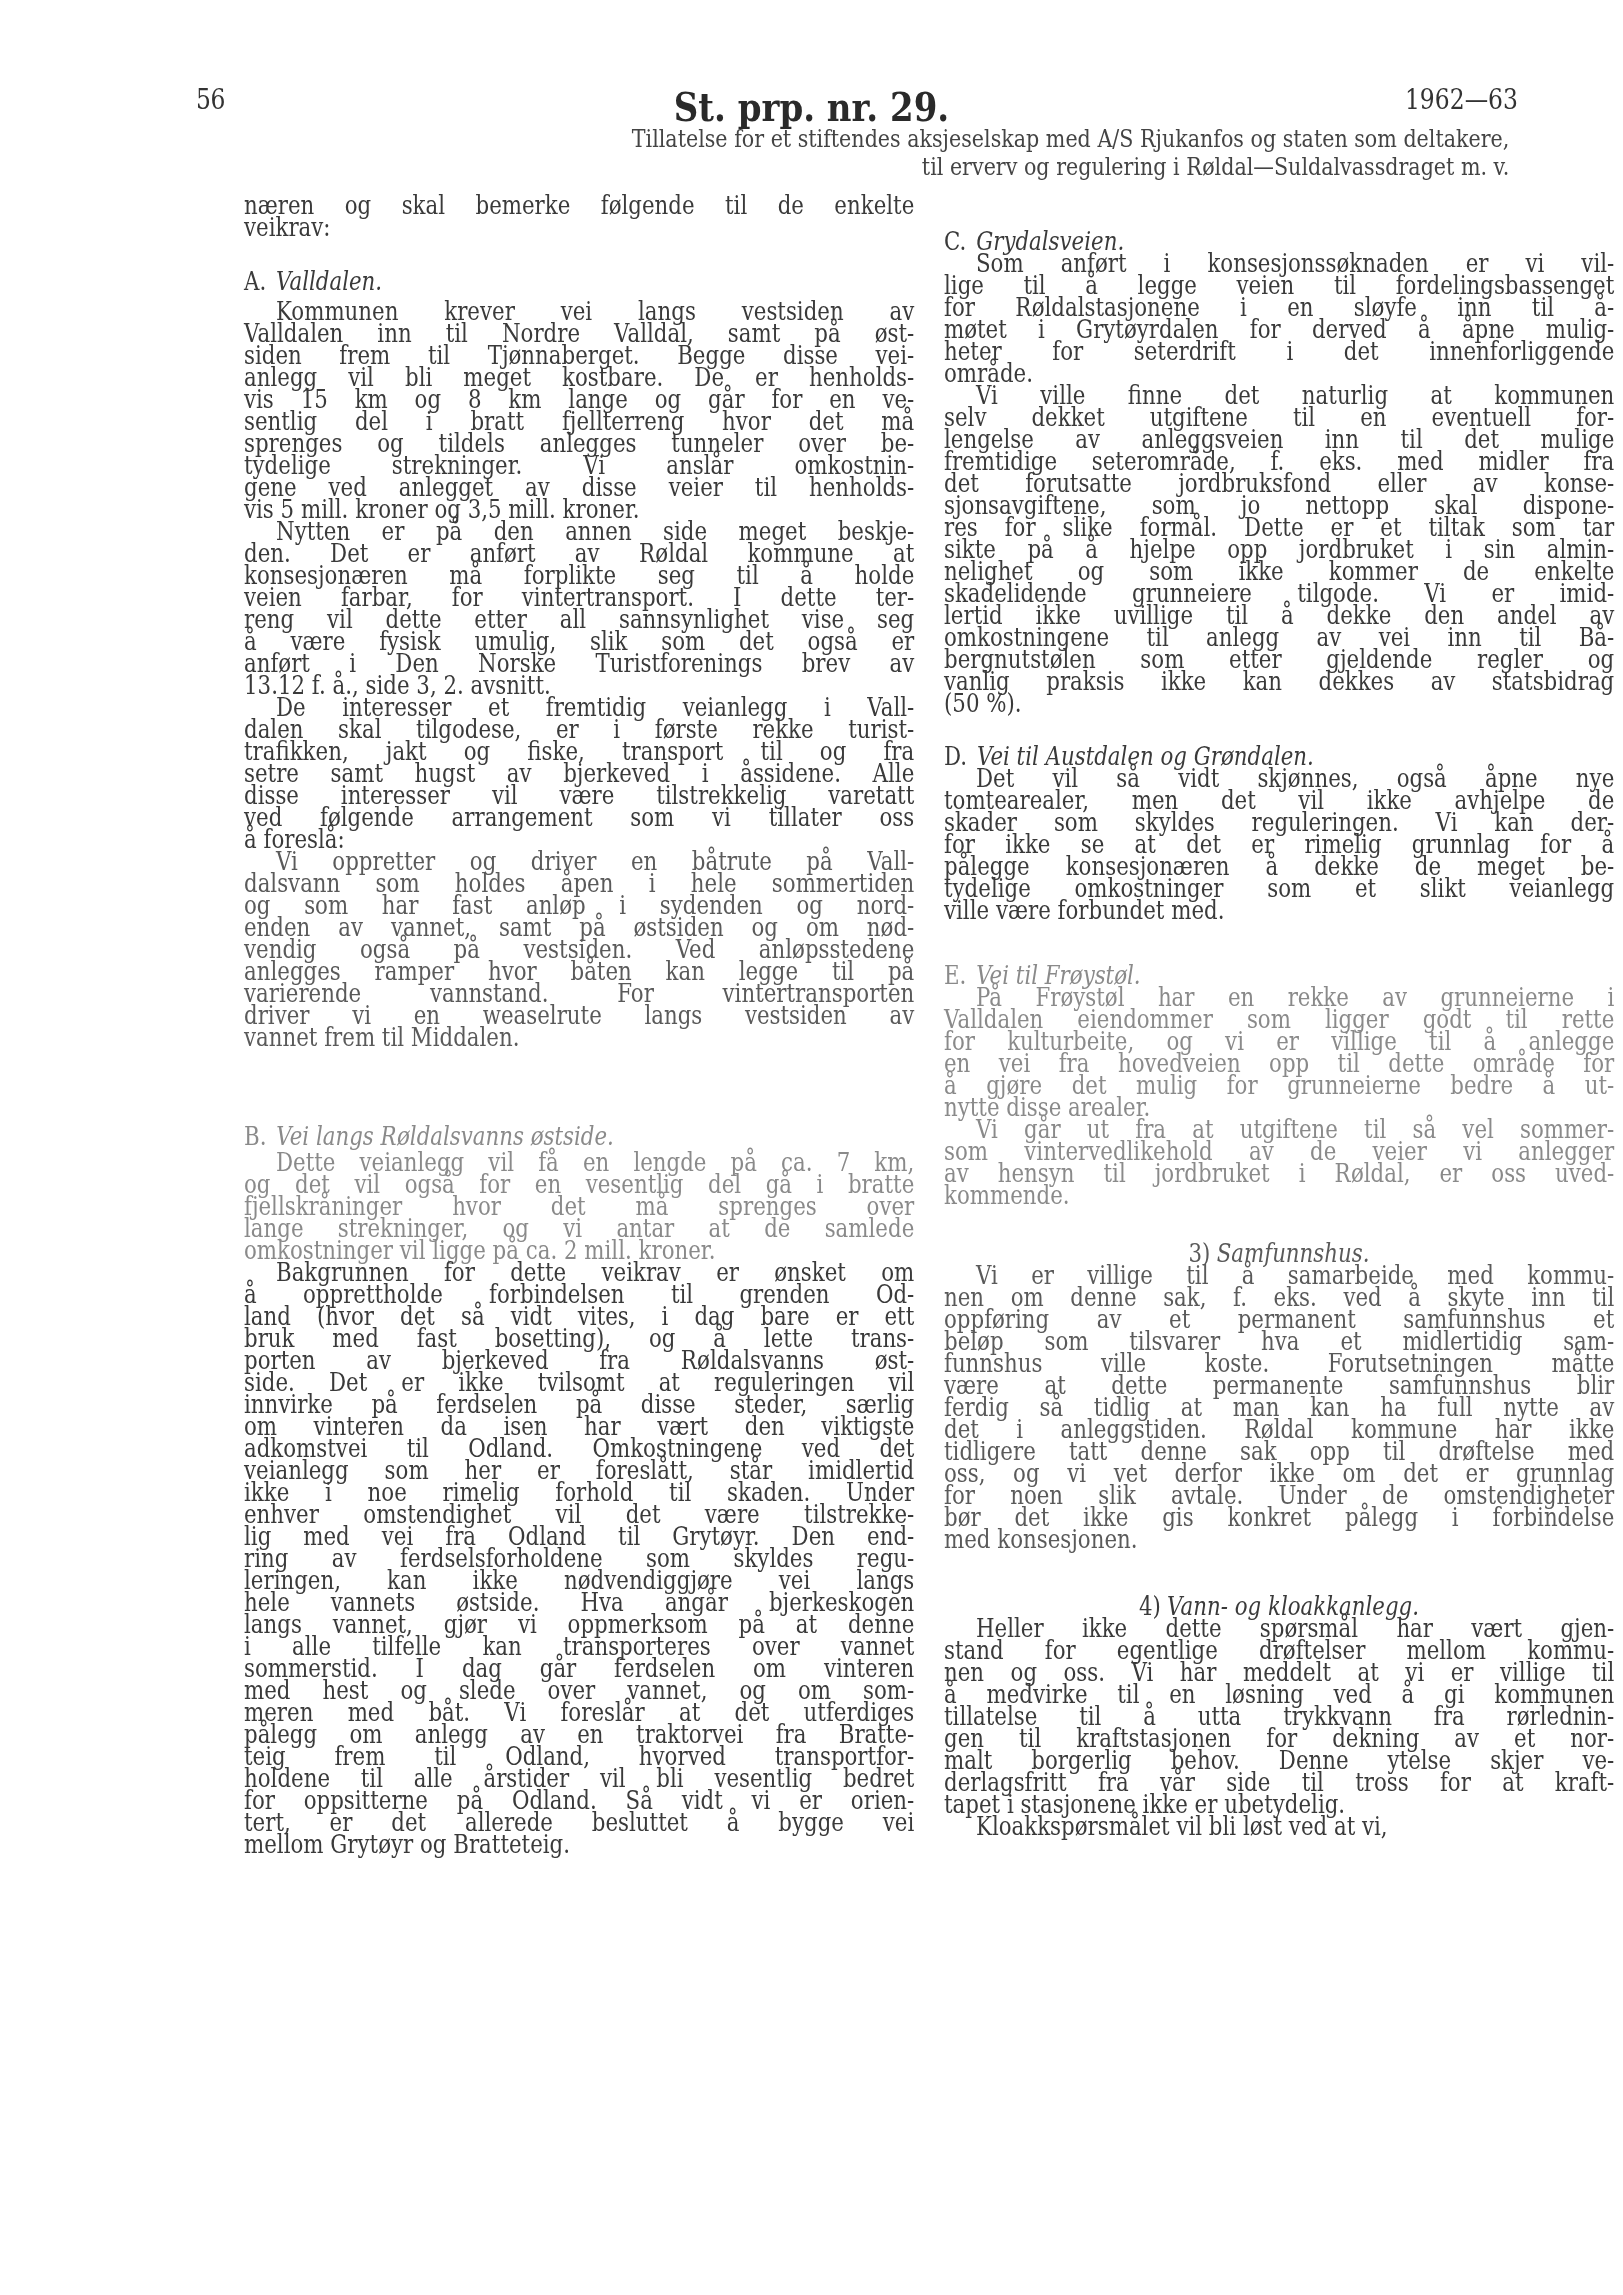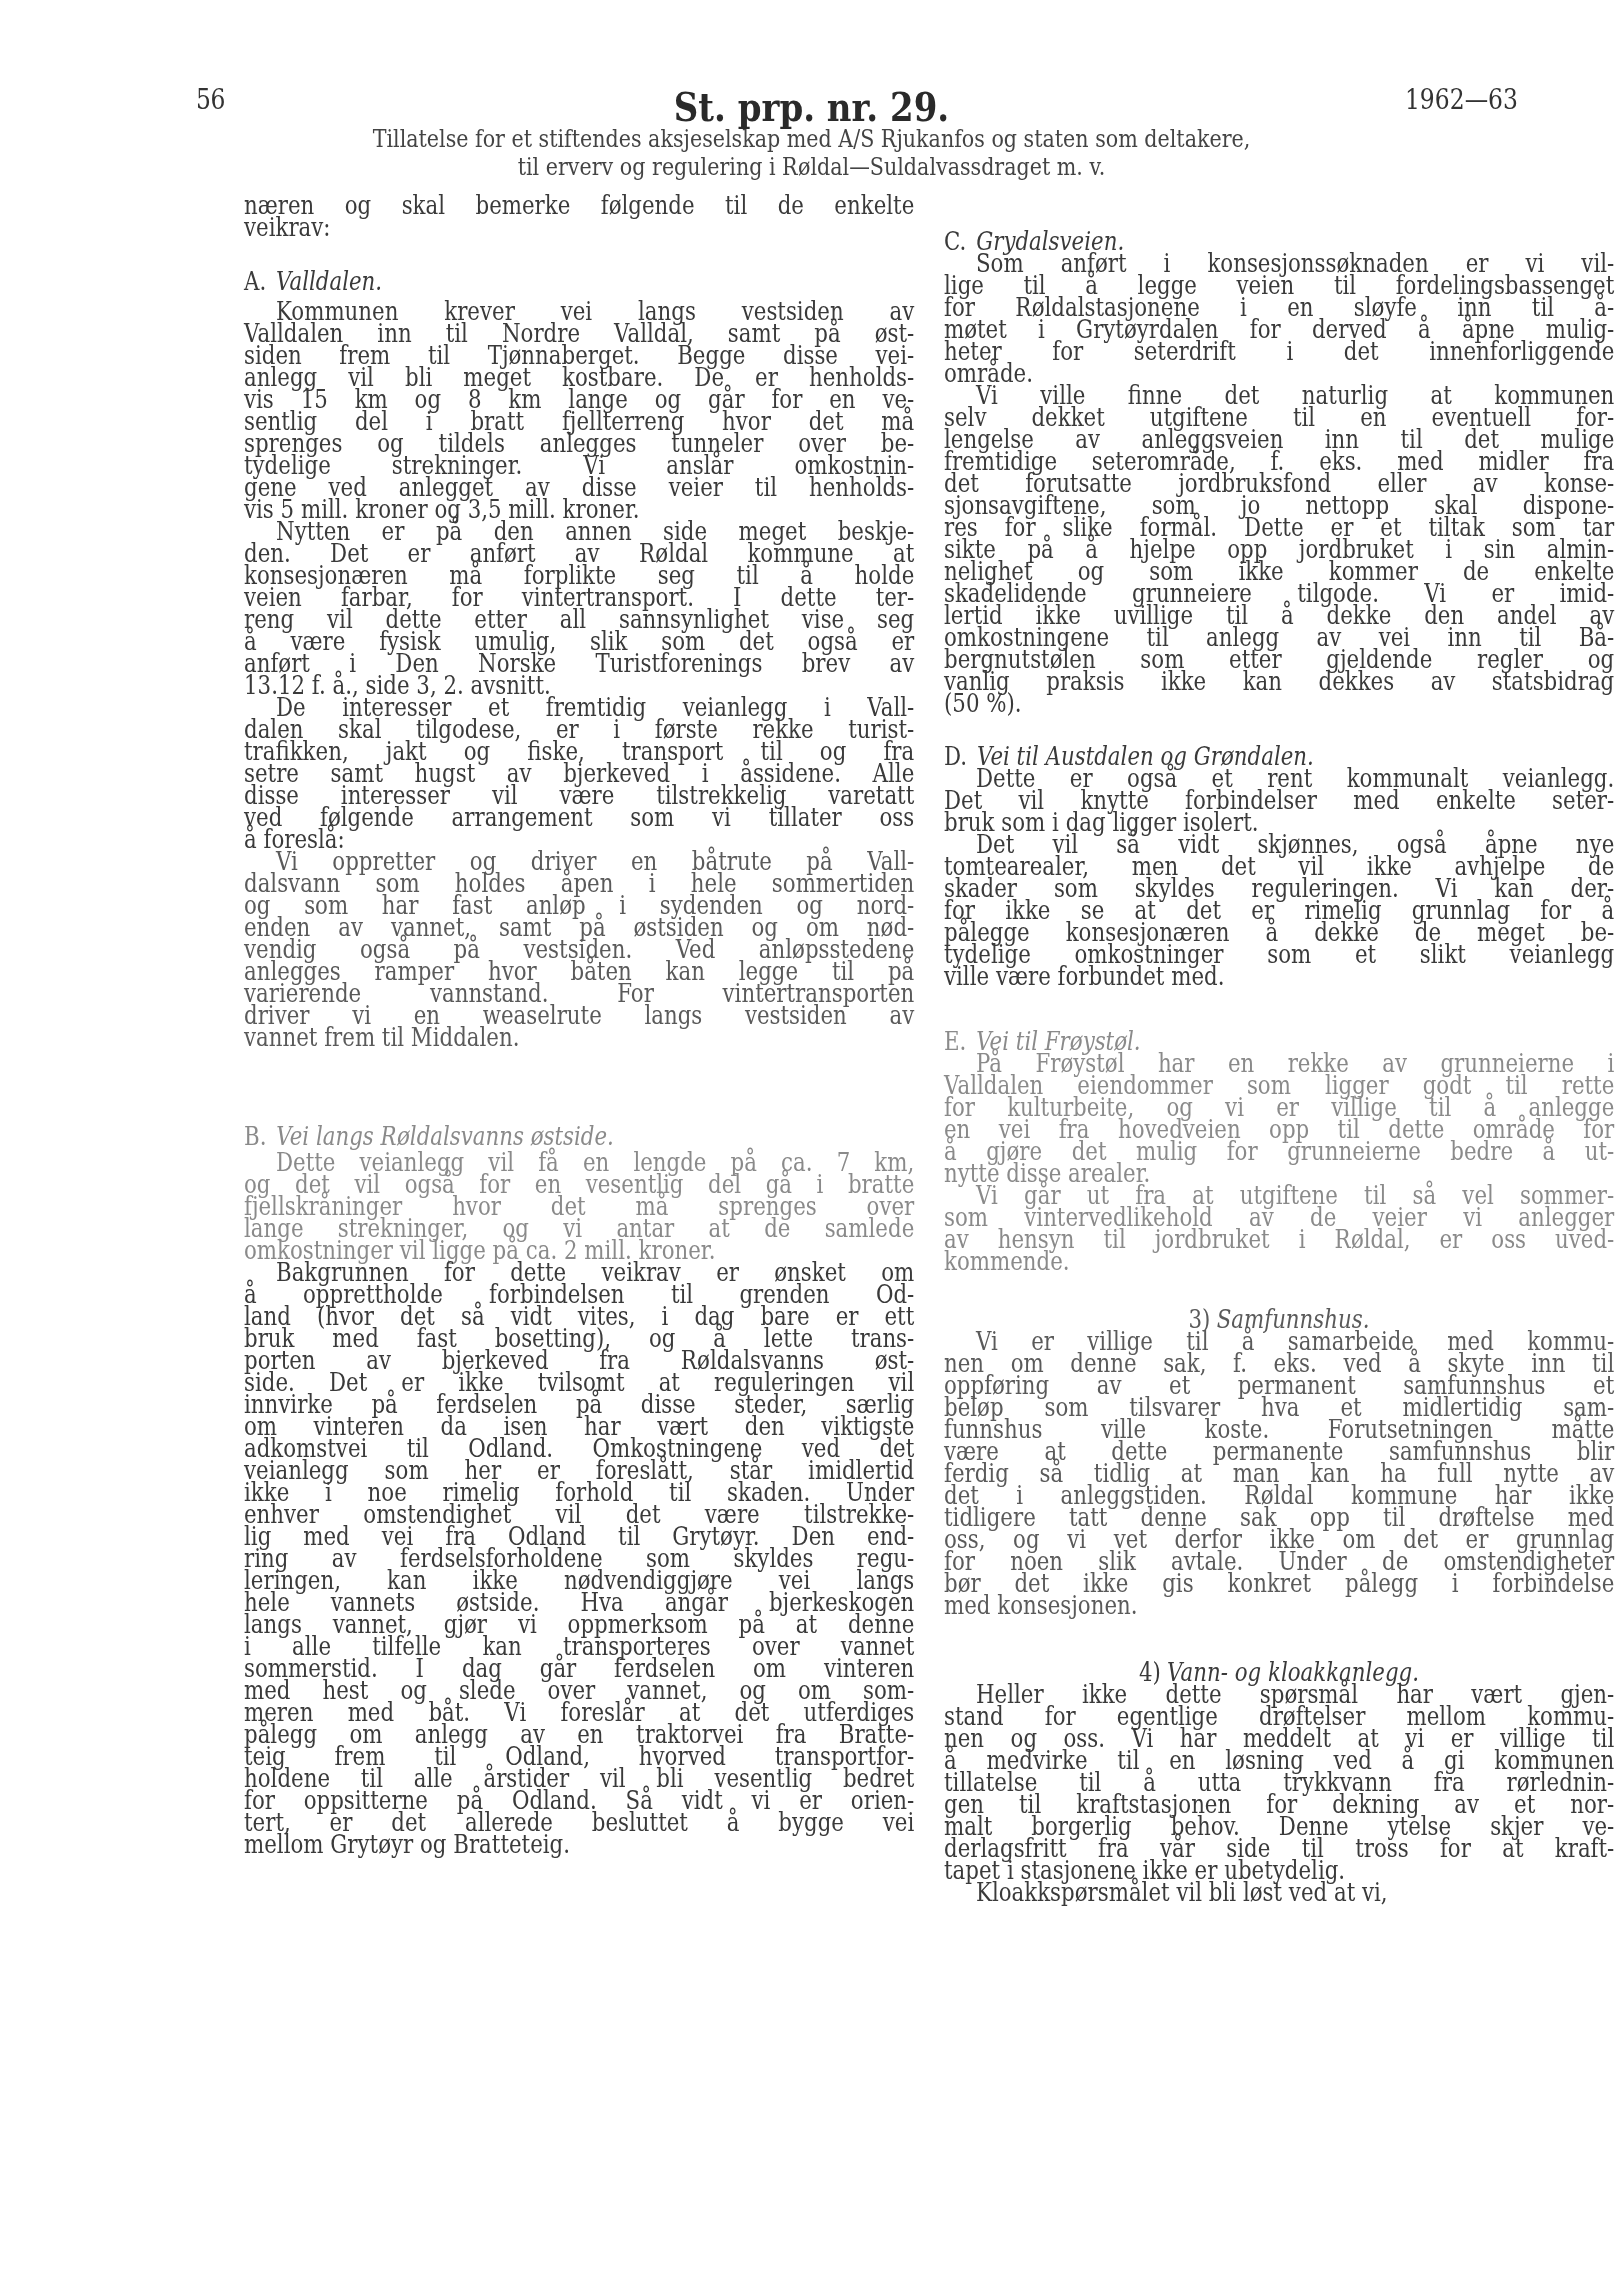--- a/index.html
+++ b/index.html
@@ -4,21 +4,21 @@
 <style>
   html, body { margin: 0; padding: 0; background: #ffffff; }
   body {
     width: 1623px; height: 2295px; position: relative; overflow: hidden;
     font-family: "DejaVu Serif", "Liberation Serif", serif;
     color: #3a3a3a;
   }
   .page-num { position: absolute; top: 83px; left: 196px; font-size: 27.6px; letter-spacing: -0.6px; transform: scaleX(0.85); transform-origin: left; color: #333; }
   .year { position: absolute; top: 83px; right: 105px; font-size: 27.6px; transform: scaleX(0.85); transform-origin: right; color: #333; }
   .doc-title { position: absolute; top: 83px; left: 0; width: 100%; text-align: center; font-size: 40px; font-weight: bold; color: #2a2a2a; transform: scaleX(0.85); }
-  .subtitle { position: absolute; top: 126px; left: 0; width: 100%; text-align: center; font-size: 24px; line-height: 27.6px; color: #444; }
+  .subtitle { position: absolute; top: 126px; left: 0; width: 100%; text-align: right; font-size: 24px; line-height: 27.6px; color: #444; }
   .subtitle div { transform: scaleX(0.86); }
 
   .column { position: absolute; top: 194px; width: 670px; }
   .col-left { left: 204px; margin-left: 40px; }
   .col-right { left: 944px; margin-top: 36px; }
 
   .line {
     font-size: 26px; line-height: 22px; height: 22px; white-space: nowrap;
     text-align: justify; text-align-last: justify;
     transform: scaleX(0.82); transform-origin: left;
@@ -182,25 +182,20 @@
       </div>
   </div>
 
   <div class="gap-m" style="height:31px"></div>
 
   <div class="section">
     <div class="heading">
       <span>D.</span><em>Vei til Austdalen og Grøndalen.</em>
     </div>
     <div>
-        <div class="line indent">Dette er også et rent kommunalt veianlegg.</div>
-        <div class="line">Det vil knytte forbindelser med enkelte seter-</div>
-        <div class="line last">bruk som i dag ligger isolert.</div>
-      </div>
-    <div>
         <div class="line indent">Det vil så vidt skjønnes, også åpne nye</div>
         <div class="line">tomtearealer, men det vil ikke avhjelpe de</div>
         <div class="line">skader som skyldes reguleringen. Vi kan der-</div>
         <div class="line">for ikke se at det er rimelig grunnlag for å</div>
         <div class="line">pålegge konsesjonæren å dekke de meget be-</div>
         <div class="line">tydelige omkostninger som et slikt veianlegg</div>
         <div class="line last">ville være forbundet med.</div>
       </div>
   </div>
 

